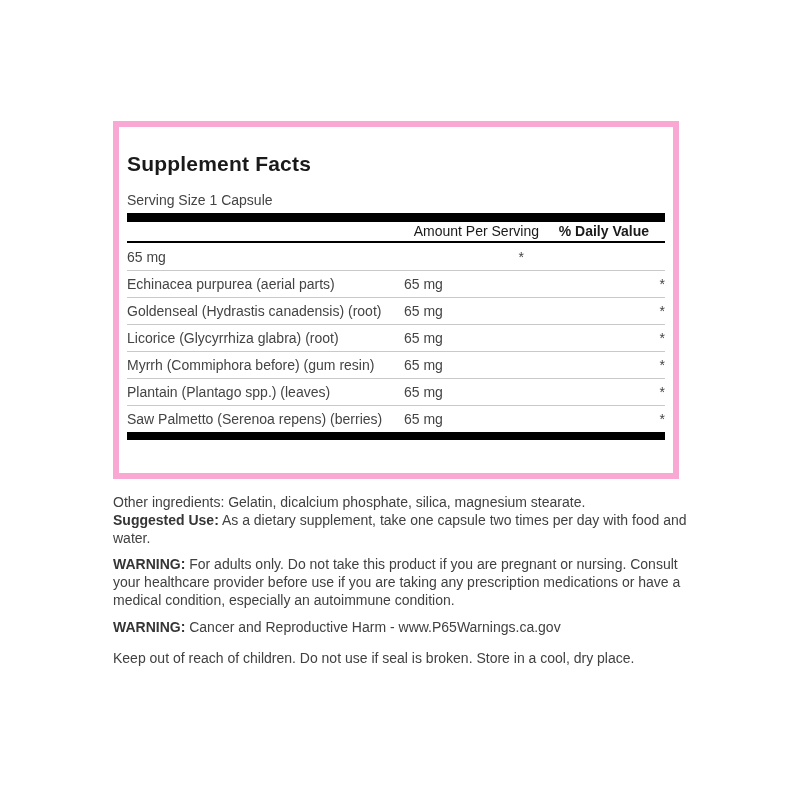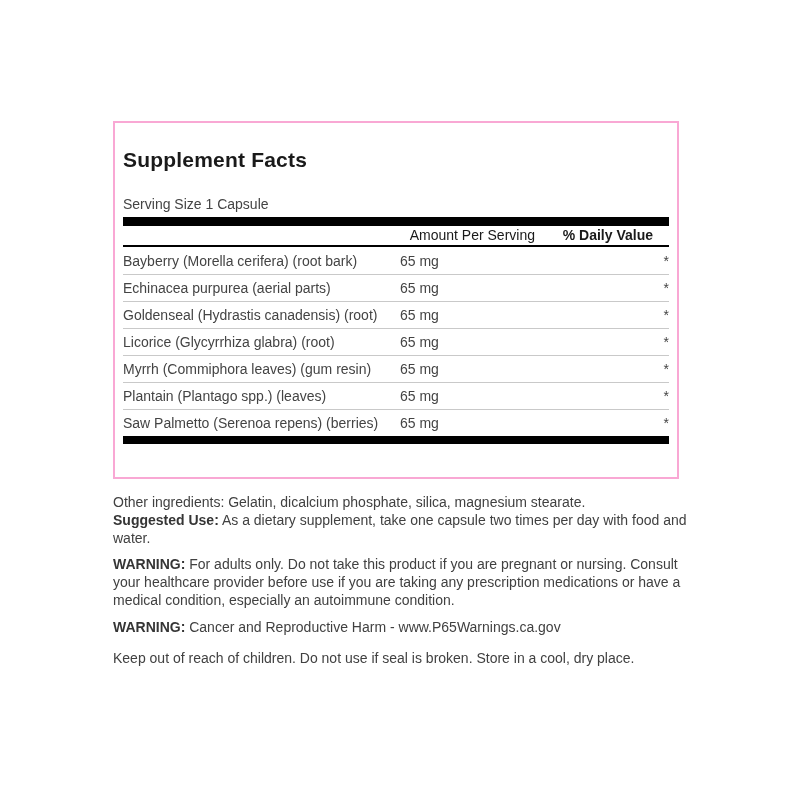--- a/index.html
+++ b/index.html
@@ -10,35 +10,35 @@
     color: #444444;
     position: relative;
   }
   .page { position: absolute; inset: 0; background: #ffffff; }
 
   
   .facts-box {
     position: absolute;
     left: 113px; top: 121px;
     width: 566px; height: 358px;
-    border: 2px solid #f9a8d4;
+    border: 6px solid #f9a8d4;
     box-sizing: border-box;
     padding: 0 8px;
     background: #ffffff;
   }
   .sf-title {
     margin-top: 25px;
     font-size: 21px;
     font-weight: bold;
     color: #1a1a1a;
     letter-spacing: 0.2px;
     line-height: 24px;
   }
   .sf-serving {
-    margin-top: 23px;
+    margin-top: 15px;
     font-size: 14px;
     color: #444444;
     line-height: 18px;
   }
   .bar-thick {
     height: 9px;
     background: #000000;
     margin-top: 4px;
   }
   .bar-thick-bottom {
@@ -116,41 +116,40 @@
 
     <div class="sf-header-row">
       <span class="sf-header-amount">Amount Per Serving</span>
       <span class="sf-header-dv">% Daily Value</span>
     </div>
 
     <div class="bar-medium"></div>
 
     <div class="sf-rows">
       <div class="sf-row">
-        <span class="name">Bayberry (Morella cerifera) (root bark)</span>
         <span class="amt">65 mg</span>
         <span class="dv">*</span>
       </div>
       <div class="sf-row">
         <span class="name">Echinacea purpurea (aerial parts)</span>
         <span class="amt">65 mg</span>
         <span class="dv">*</span>
       </div>
       <div class="sf-row">
         <span class="name">Goldenseal (Hydrastis canadensis) (root)</span>
         <span class="amt">65 mg</span>
         <span class="dv">*</span>
       </div>
       <div class="sf-row">
         <span class="name">Licorice (Glycyrrhiza glabra) (root)</span>
         <span class="amt">65 mg</span>
         <span class="dv">*</span>
       </div>
       <div class="sf-row">
-        <span class="name">Myrrh (Commiphora leaves) (gum resin)</span>
+        <span class="name">Myrrh (Commiphora before) (gum resin)</span>
         <span class="amt">65 mg</span>
         <span class="dv">*</span>
       </div>
       <div class="sf-row">
         <span class="name">Plantain (Plantago spp.) (leaves)</span>
         <span class="amt">65 mg</span>
         <span class="dv">*</span>
       </div>
       <div class="sf-row">
         <span class="name">Saw Palmetto (Serenoa repens) (berries)</span>

